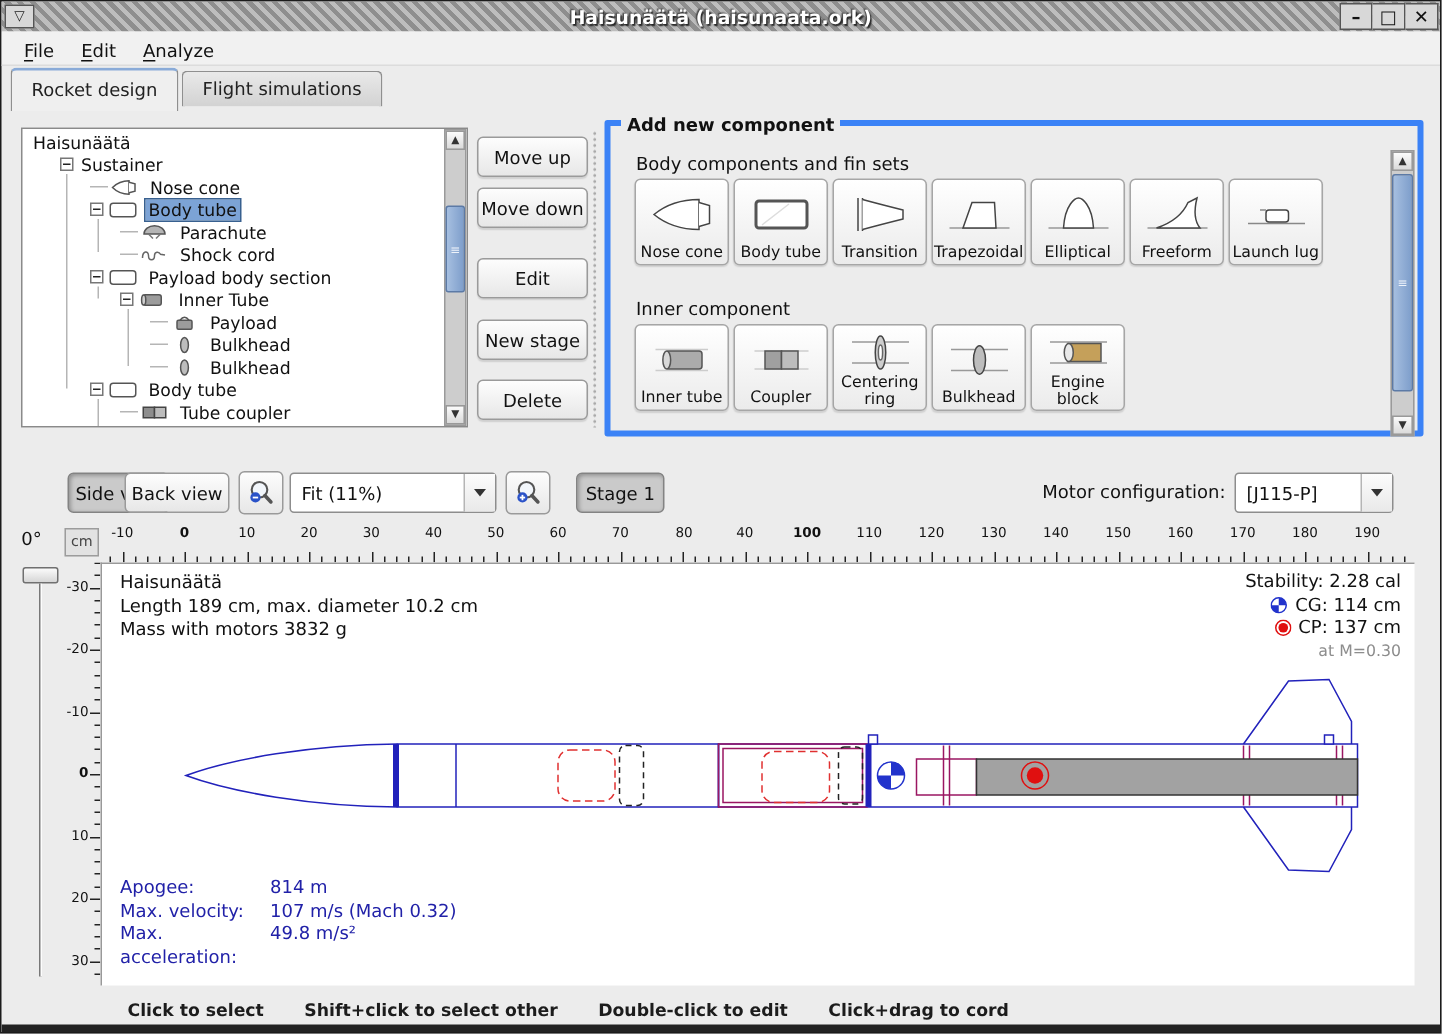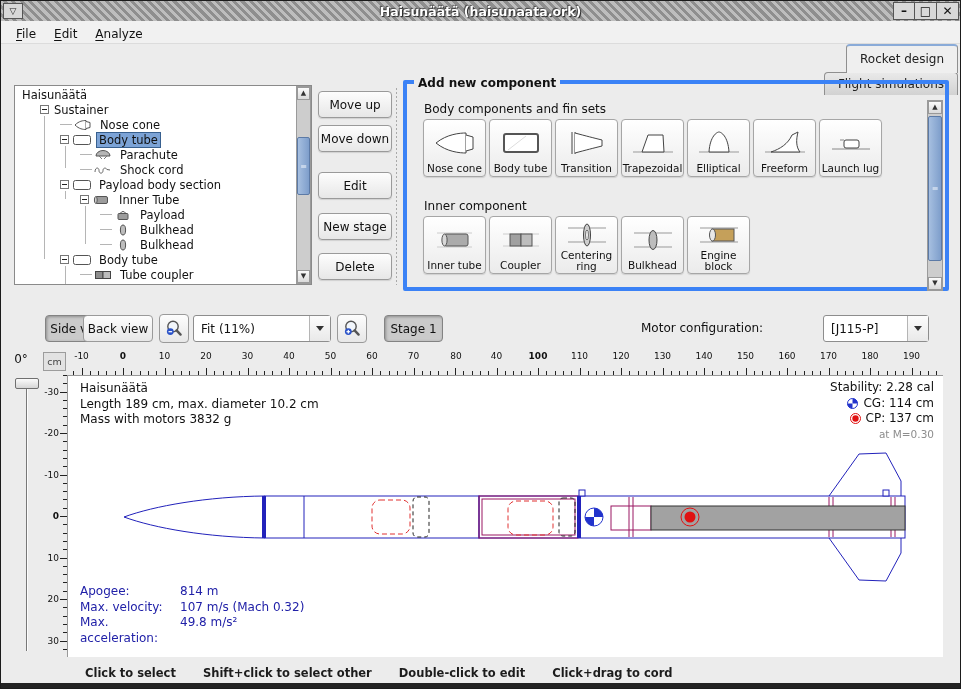--- a/index.html
+++ b/index.html
@@ -24,21 +24,21 @@
   .win-btn:first-child { border-left:1px solid #555; }
 
   
   .menubar { position:absolute; left:0; top:20px; width:100%; height:23px; background:#f1f1f1;
     border-bottom:1px solid #dcdcdc; display:flex; align-items:flex-end; padding-left:6px; }
   .menu-item { padding:2px 9px; }
   .menu-item u { text-underline-offset:2px; }
 
   
   .tabbar { position:absolute; left:0; top:43px; width:100%; height:30px;
-    display:flex; align-items:flex-end; padding-left:6px;flex-direction:column; }
+    display:flex; align-items:center; padding-left:6px; }
   .tab { height:24px; line-height:22px; padding:0 13px; background:linear-gradient(#e9e9e9,#d2d2d2);
     border:1px solid #8f8f8f; border-bottom:none; border-radius:4px 4px 0 0; margin-right:2px; color:#222; }
   .tab.active { height:29px; line-height:27px; background:#efefef; border-top:2px solid #8aabd8;
     position:relative; z-index:2; margin-bottom:-1px; }
 
   
   .tree-panel { position:absolute; left:13px; top:84px; width:298px; height:200px;
     background:#fff; border:1px solid #8a8a8a; overflow:hidden; }
   .tree-body { position:absolute; left:1px; top:1px; right:16px; bottom:1px; overflow:hidden; }
   .trow { display:flex; align-items:center; height:15px; font-size:11.5px; white-space:nowrap; }
@@ -421,21 +421,21 @@
     <div class="tbtn" style="left:336px;top:6px;width:30px;height:29px;">
       <svg width="20" height="20" viewBox="0 0 20 20">
         <circle cx="9" cy="7.5" r="5.2" fill="#f2f6fb" stroke="#555" stroke-width="1.4"></circle>
         <line x1="12.6" y1="11.4" x2="16.6" y2="15.6" stroke="#555" stroke-width="2.4" stroke-linecap="round"></line>
         <circle cx="6.3" cy="12.6" r="3.4" fill="#2a52c8"></circle>
         <rect x="4.5" y="12.1" width="3.6" height="1.2" fill="#fff"></rect>
         <rect x="5.7" y="10.9" width="1.2" height="3.6" fill="#fff"></rect>
       </svg>
     </div>
     <div class="tbtn pressed" style="left:383px;top:7px;width:59px;">Stage 1</div>
-    <div class="tool-label" style="left:640px;top:7px;width:176px;">Motor configuration:</div>
+    <div class="tool-label" style="left:640px;top:7px;width:176px;text-align:right;">Motor configuration:</div>
     <div class="combo" style="left:822px;top:7px;width:106px;">
       <span class="combo-text">[J115-P]</span>
       <span class="combo-arrow"></span>
     </div>
   </div>
 
   <div class="rot-label">0°</div>
   <div class="slider-handle"></div>
   <div class="slider-track"></div>
   <div class="cm-box">cm</div>

